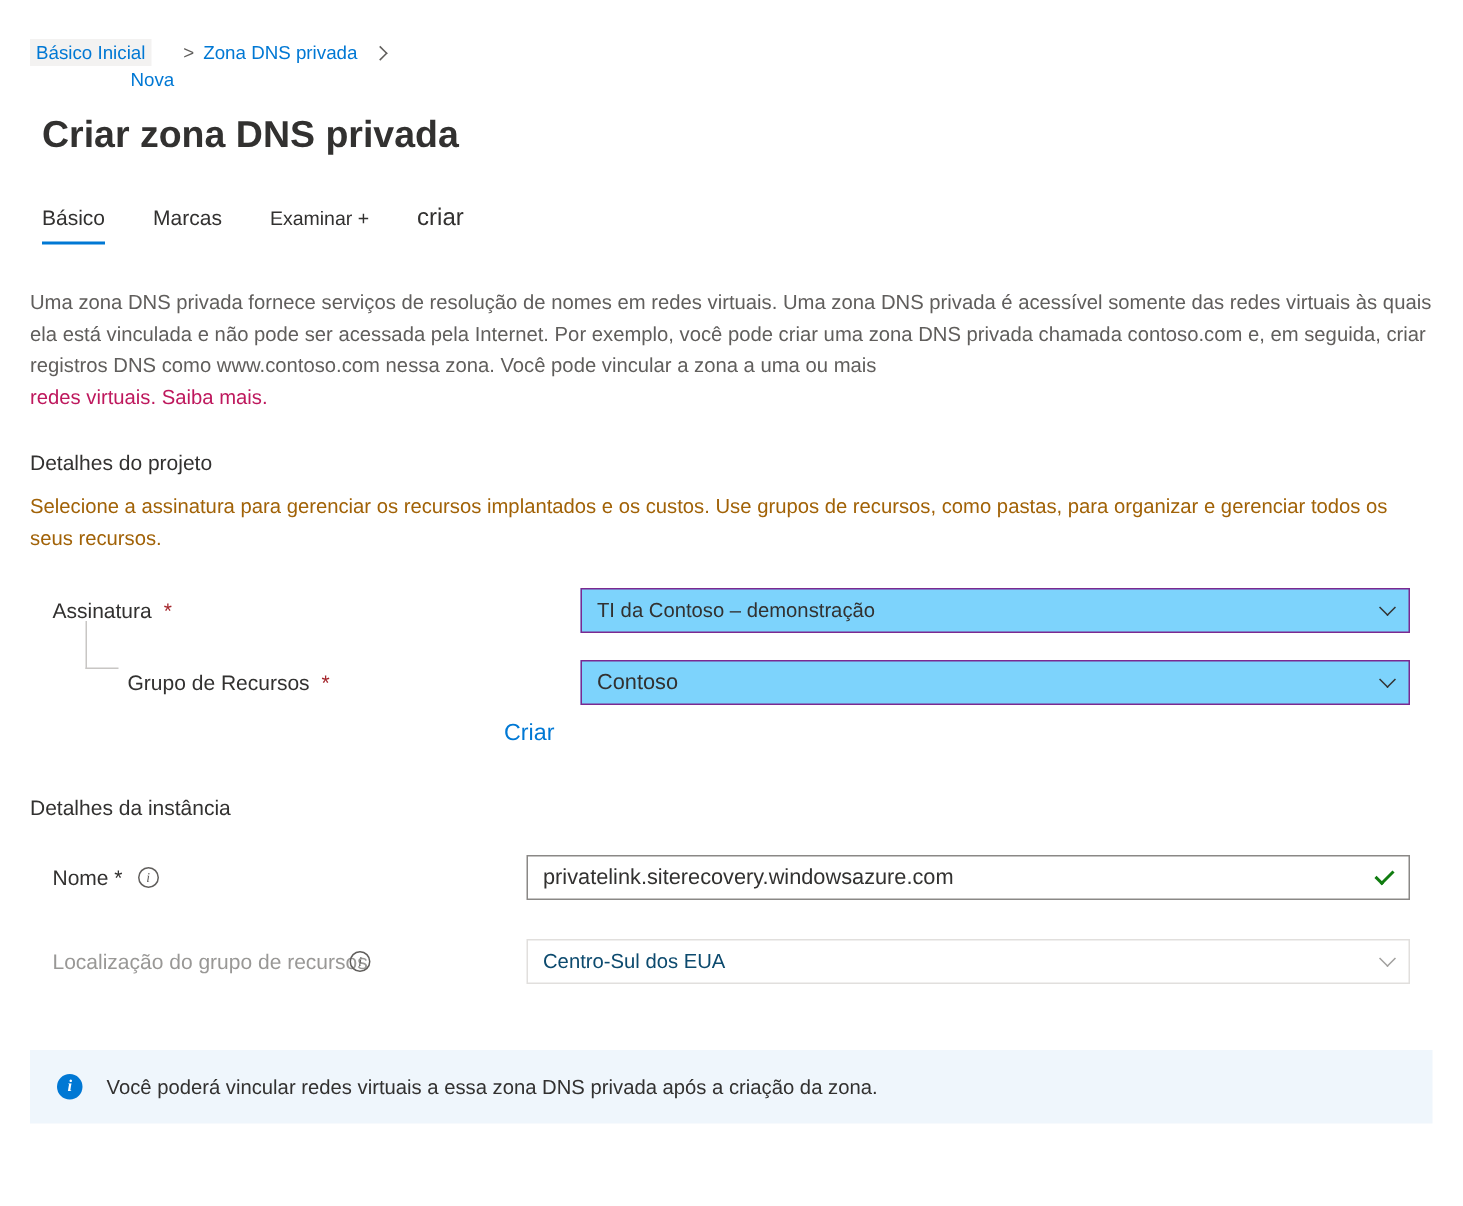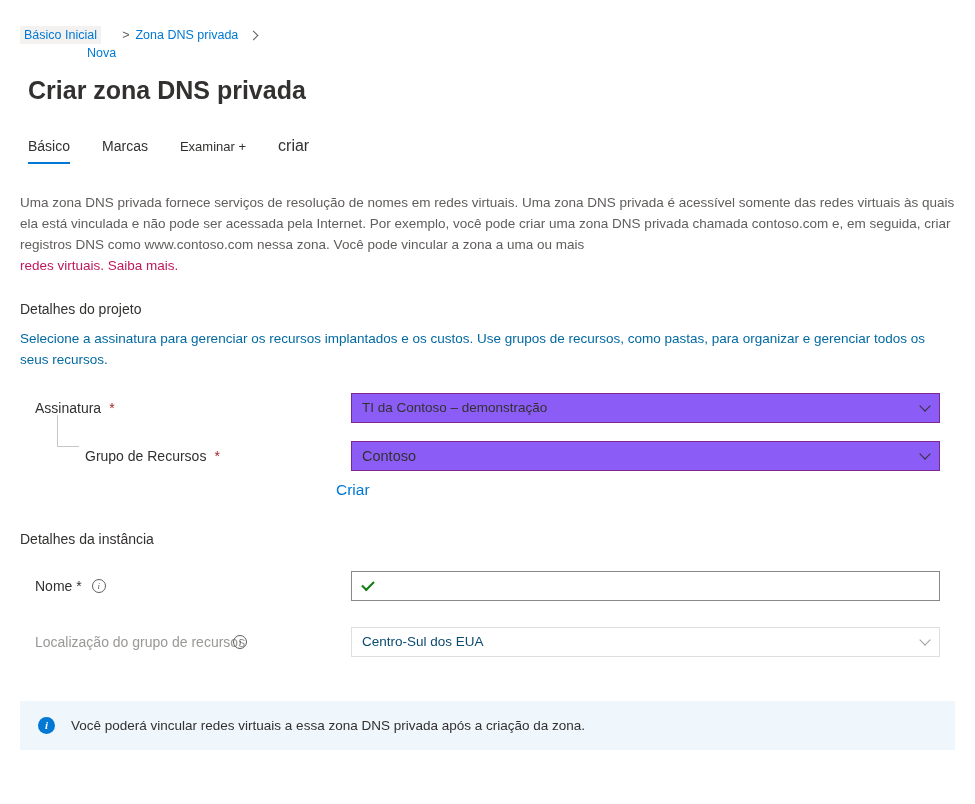--- a/index.html
+++ b/index.html
@@ -77,21 +77,21 @@
       cursor: pointer;
     }
     .section-label {
       padding: 24px 20px 8px 20px;
       font-size: 14px;
       color: #323130;
     }
     .section-desc {
       padding: 4px 20px 18px 20px;
       font-size: 13.5px;
-      color: #0369a1;
+      color: #a16207;
       line-height: 1.55;
     }
     .form-row {
       display: flex;
       padding: 4px 35px;
       min-height: 34px;
     }
     .form-label {
       width: 316px;
       font-size: 14px;
@@ -120,22 +120,23 @@
     }
     .select-box {
       border: 1px solid #7b2991;
       height: 30px;
       display: flex;
       align-items: center;
       justify-content: space-between;
       padding: 0 10px;
       font-size: 13.5px;
       color: #323130;
-      background: #8b5cf6;
-      cursor: pointer;
+      background: #7dd3fc;
+      cursor: pointer;
+      margin-left: 36px;
     }
     .select-box.rg { height: 30px; font-size:14.5px;}
     .select-caret {
       width: 0; height: 0;
       border-left: 5px solid transparent;
       border-right: 5px solid transparent;
       border-top: 6px solid #323130;
     }
     .select-caret.chevron {
       border: none;
@@ -291,20 +292,21 @@
 
 <div style="height:12px;"></div>
 
 <div class="form-row">
   <div class="form-label">
     <span>Nome *</span>
     <span class="info-icon">i</span>
   </div>
   <div class="form-control">
     <div class="input-box">
+      <span>privatelink.siterecovery.windowsazure.com</span>
       <span class="check-icon"></span>
     </div>
   </div>
 </div>
 
 <div style="height:18px;"></div>
 
 <div class="form-row">
   <div class="form-label muted">
     <span>Localização do grupo de recursos</span>

